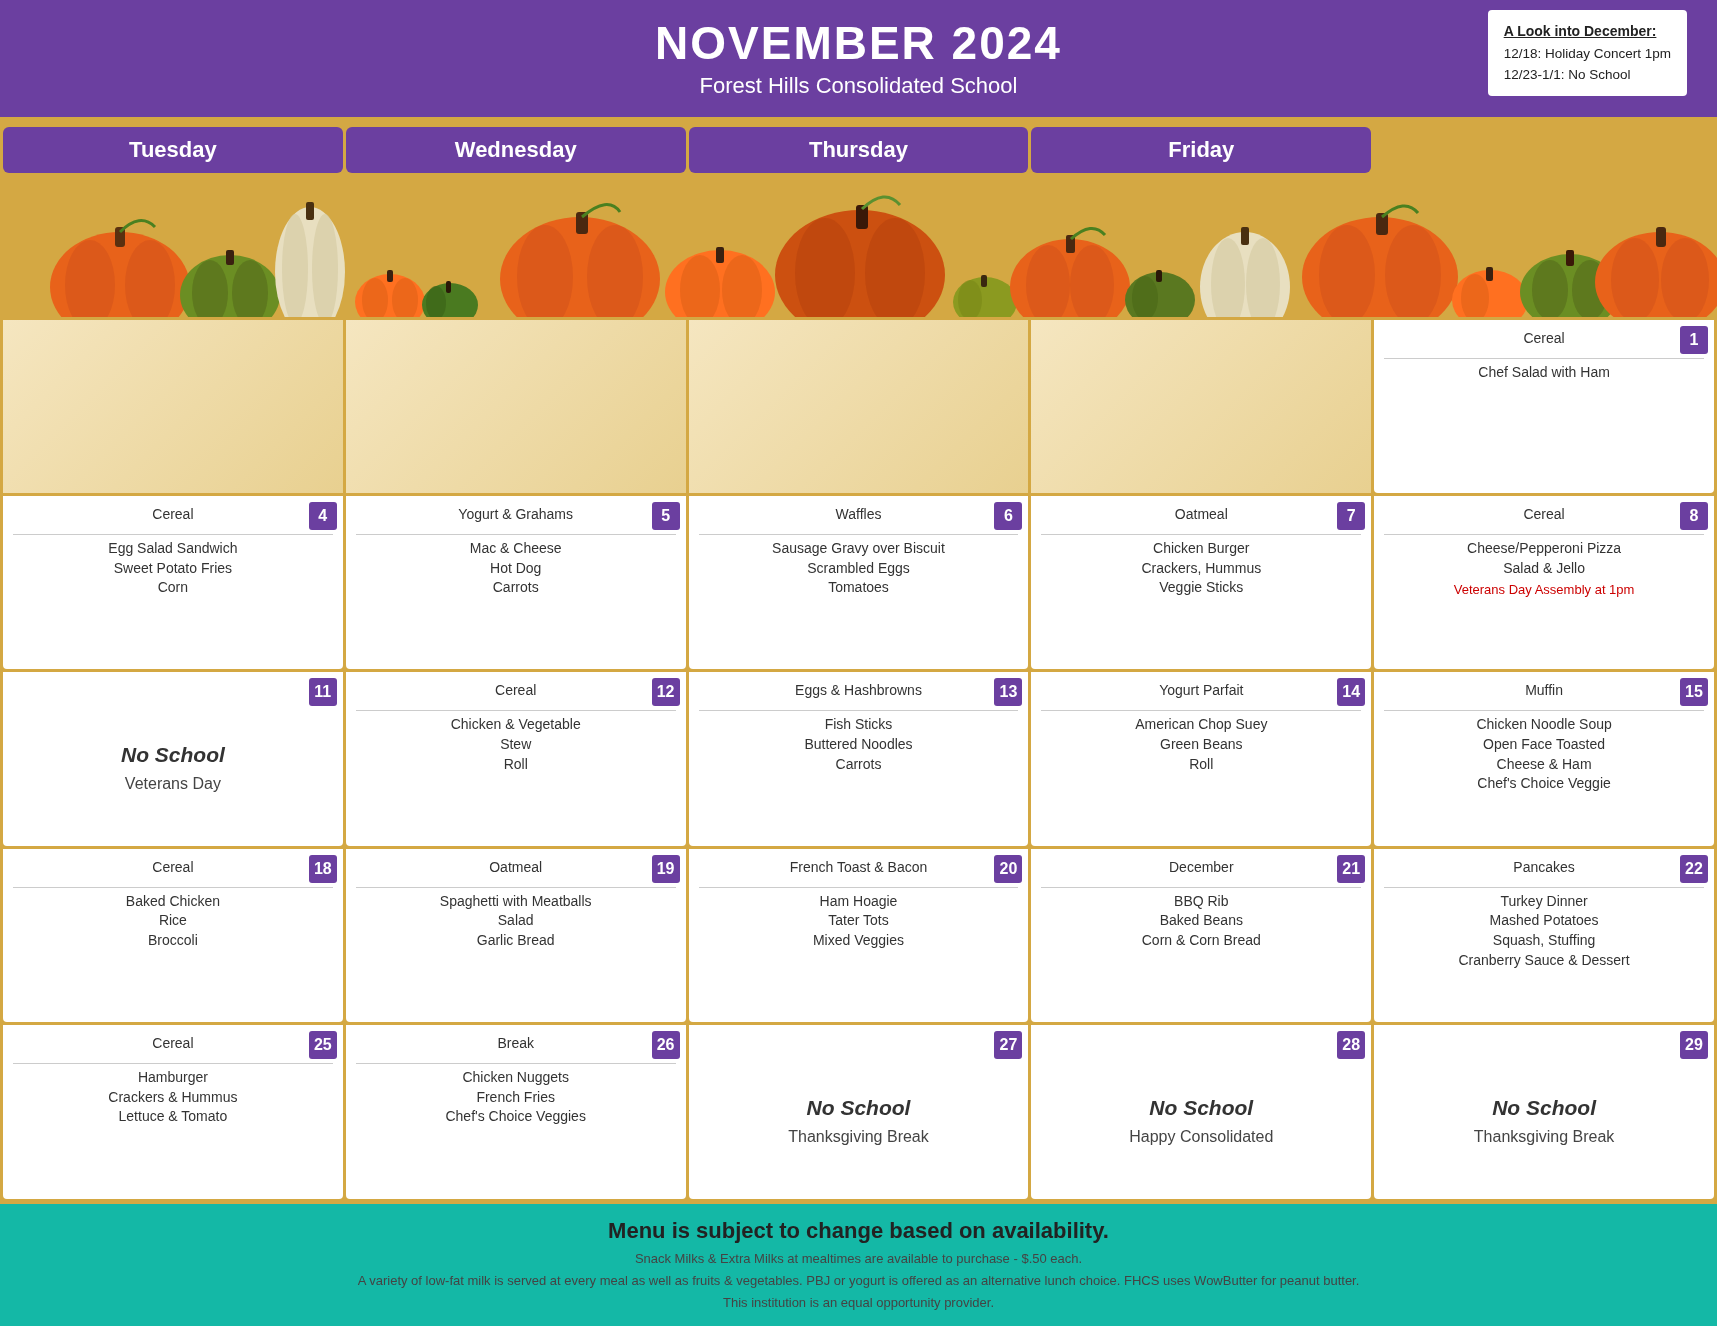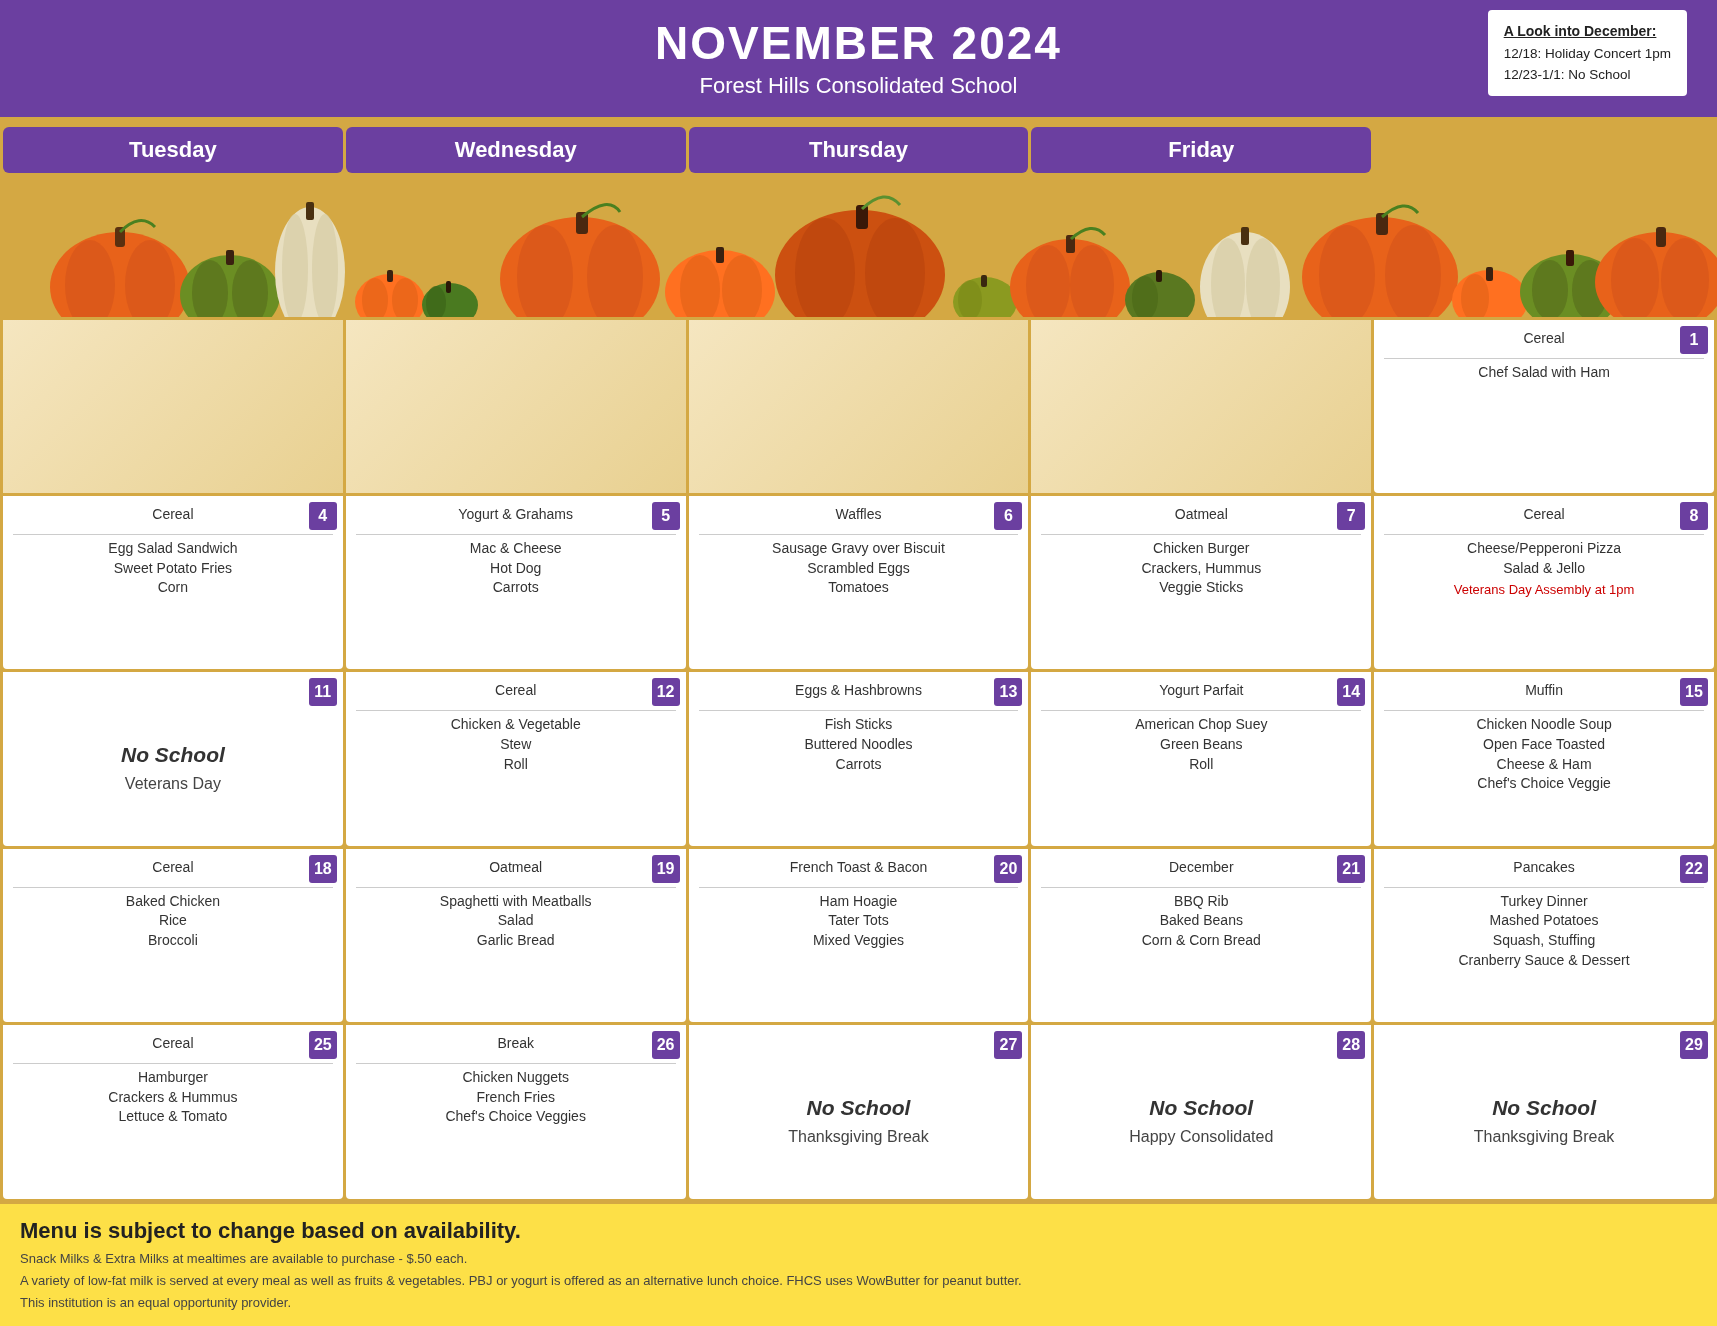--- a/index.html
+++ b/index.html
@@ -114,21 +114,22 @@
       font-style: italic;
     }
     .cell-holiday {
       font-size: 16px;
       color: #444;
       text-align: center;
       margin-top: 8px;
     }
     
     .footer {
-      background: #fde047;
+      background: #14b8a6;
+      text-align: center;
       padding: 14px 20px 12px 20px;
       border-top: 2px solid #d4a843;
     }
     .footer-main {
       font-size: 22px;
       font-weight: 900;
       color: #222;
       margin-bottom: 4px;
     }
     .footer-sub {

